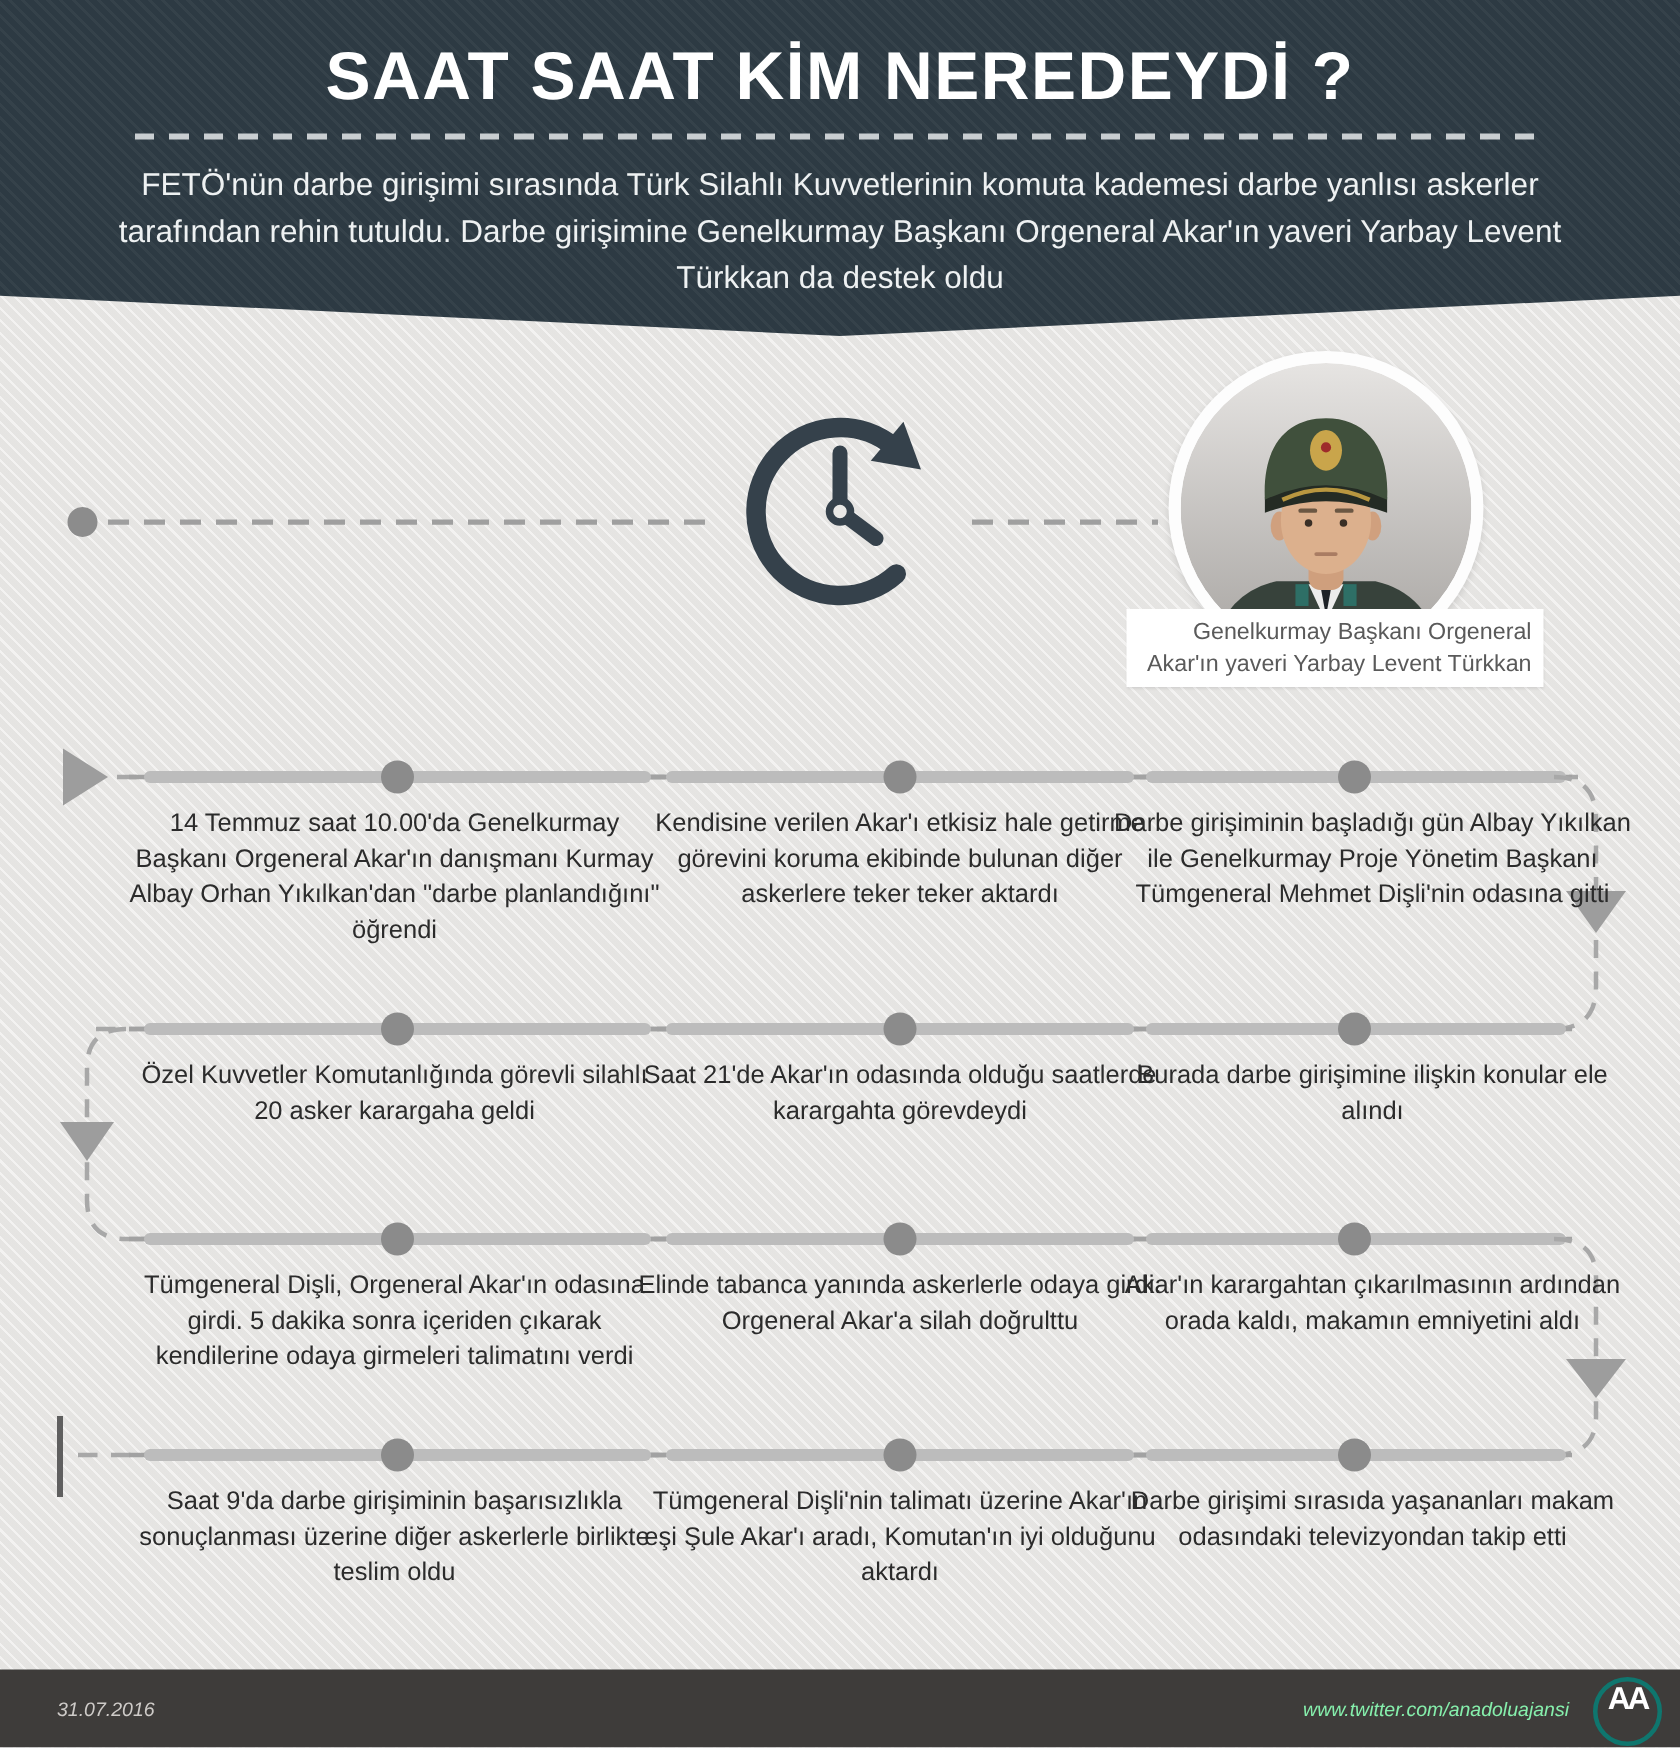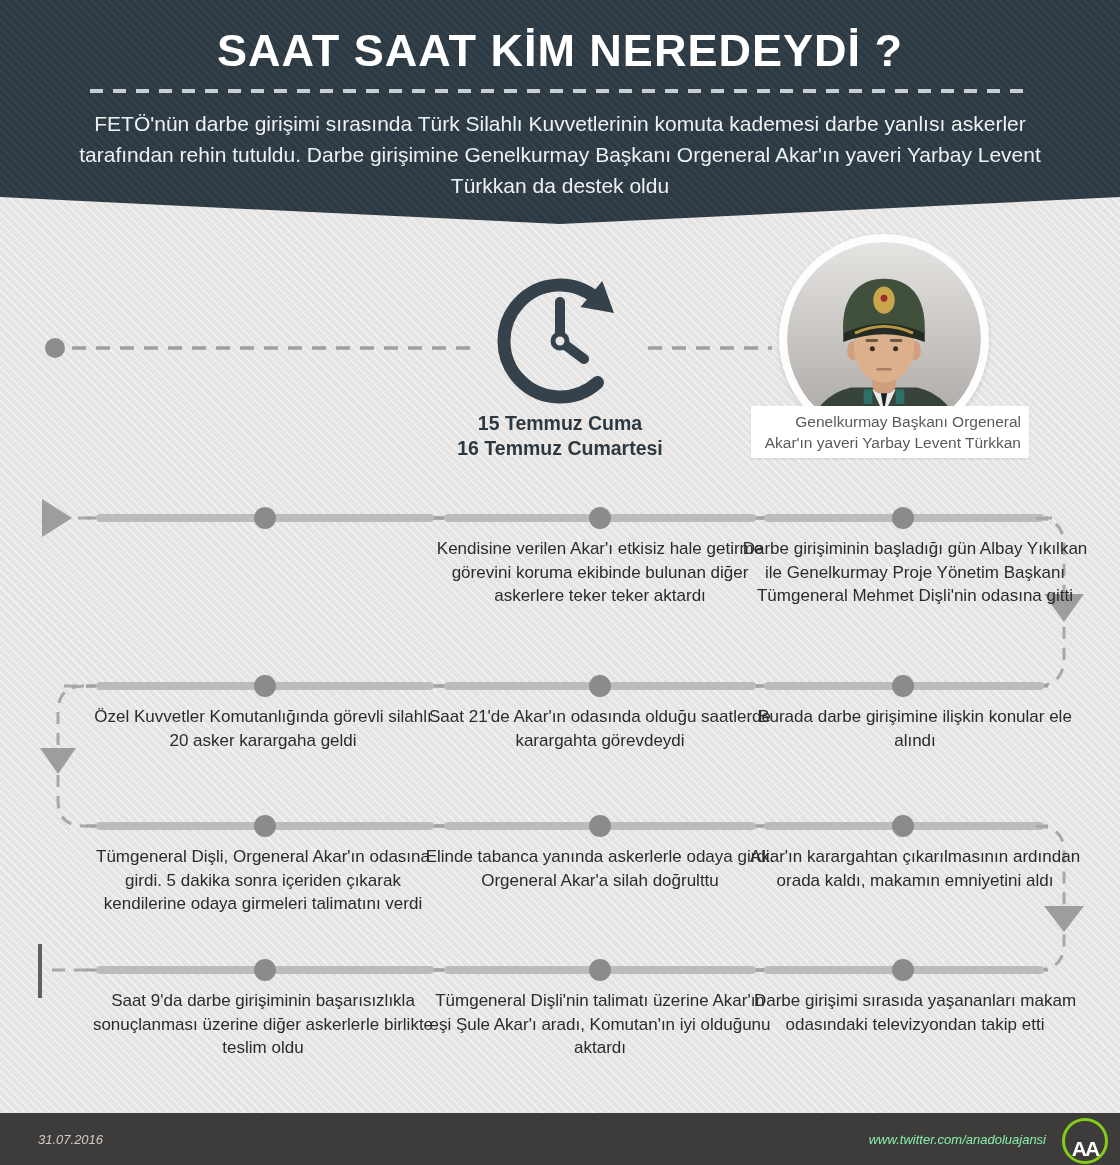--- a/index.html
+++ b/index.html
@@ -37,22 +37,22 @@
   
   .ev{position:absolute;font-size:17px;line-height:23.5px;text-align:center;color:#2b2b2b;z-index:2;}
   .c1{left:85px;width:356px;}
   .c2{left:422px;width:356px;}
   .c3{left:740px;width:350px;}
   .r1{top:537px;} .r2{top:705px;} .r3{top:845px;} .r4{top:989px;}
   
   .footer{position:absolute;left:0;top:1113px;width:1120px;height:52px;background:#3e3c3a;}
   .footer-date{position:absolute;left:38px;top:19px;font-size:13px;font-style:italic;color:#cecbc8;}
   .footer-url{position:absolute;right:74px;top:19px;font-size:13px;font-style:italic;color:#86efac;}
-  .aa-logo{position:absolute;right:12px;top:5px;width:40px;height:40px;border:3px solid #84cc16;
-    border-radius:50%;display:flex;align-items:flex-end;justify-content:center;
+  .aa-logo{position:absolute;right:12px;top:5px;width:40px;height:40px;border:3px solid #0f766e;
+    border-radius:50%;display:flex;align-items:flex-start;justify-content:center;
     color:#fff;font-weight:800;font-size:21px;letter-spacing:-2px;}
 </style>
 </head>
 <body>
 
 <div class="stage">
 
   <div class="header">
     <div class="title">SAAT SAAT KİM NEREDEYDİ ?</div>
     <div class="dash-sep"></div>
@@ -138,24 +138,20 @@
       <line x1="754" y1="970" x2="1048" y2="970" stroke="#a2a2a2" stroke-width="3"></line>
       <line x1="100" y1="970" x2="430" y2="970" stroke="#bcbcbc" stroke-width="8" stroke-linecap="round"></line>
       <line x1="448" y1="970" x2="752" y2="970" stroke="#bcbcbc" stroke-width="8" stroke-linecap="round"></line>
       <line x1="768" y1="970" x2="1040" y2="970" stroke="#bcbcbc" stroke-width="8" stroke-linecap="round"></line>
       <circle cx="265" cy="970" r="11" fill="#8b8b8b"></circle>
       <circle cx="600" cy="970" r="11" fill="#8b8b8b"></circle>
       <circle cx="903" cy="970" r="11" fill="#8b8b8b"></circle>
     </g>
   </svg>
 
-  <div class="dates">
-    <div>15 Temmuz Cuma</div>
-    <div>16 Temmuz Cumartesi</div>
-  </div>
 
   <div class="photo-ring">
     <div class="photo-clip">
       <svg width="194" height="194" viewBox="0 0 200 200">
         <defs>
           <linearGradient id="pbg" x1="0" y1="0" x2="0" y2="1">
             <stop offset="0" stop-color="#e6e4e2"></stop>
             <stop offset="1" stop-color="#a8a5a2"></stop>
           </linearGradient>
           <clipPath id="pclip">
@@ -182,20 +178,21 @@
           <path d="M58 94 C56 56 74 38 100 38 C126 38 144 56 142 94 Q100 74 58 94 Z" fill="#40503c"></path>
           <path d="M70 94 Q100 80 130 94" stroke="#b99740" stroke-width="3" fill="none"></path>
           <ellipse cx="100" cy="60" rx="11" ry="14" fill="#c9a54b"></ellipse>
           <circle cx="100" cy="58" r="3.5" fill="#9e2b2b"></circle>
         </g>
       </svg>
     </div>
   </div>
   <div class="caption">Genelkurmay Başkanı Orgeneral Akar'ın yaveri Yarbay Levent Türkkan</div>
 
+  <div class="ev r1 c1">14 Temmuz saat 10.00'da Genelkurmay Başkanı Orgeneral Akar'ın danışmanı Kurmay Albay Orhan Yıkılkan'dan "darbe planlandığını" öğrendi</div>
   <div class="ev r1 c2">Kendisine verilen Akar'ı etkisiz hale getirme görevini koruma ekibinde bulunan diğer askerlere teker teker aktardı</div>
   <div class="ev r1 c3">Darbe girişiminin başladığı gün Albay Yıkılkan ile Genelkurmay Proje Yönetim Başkanı Tümgeneral Mehmet Dişli'nin odasına gitti</div>
 
   <div class="ev r2 c1">Özel Kuvvetler Komutanlığında görevli silahlı 20 asker karargaha geldi</div>
   <div class="ev r2 c2">Saat 21'de Akar'ın odasında olduğu saatlerde karargahta görevdeydi</div>
   <div class="ev r2 c3">Burada darbe girişimine ilişkin konular ele alındı</div>
 
   <div class="ev r3 c1">Tümgeneral Dişli, Orgeneral Akar'ın odasına girdi. 5 dakika sonra içeriden çıkarak kendilerine odaya girmeleri talimatını verdi</div>
   <div class="ev r3 c3">Akar'ın karargahtan çıkarılmasının ardından orada kaldı, makamın emniyetini aldı</div>
   <div class="ev r3 c2">Elinde tabanca yanında askerlerle odaya girdi. Orgeneral Akar'a silah doğrulttu</div>

